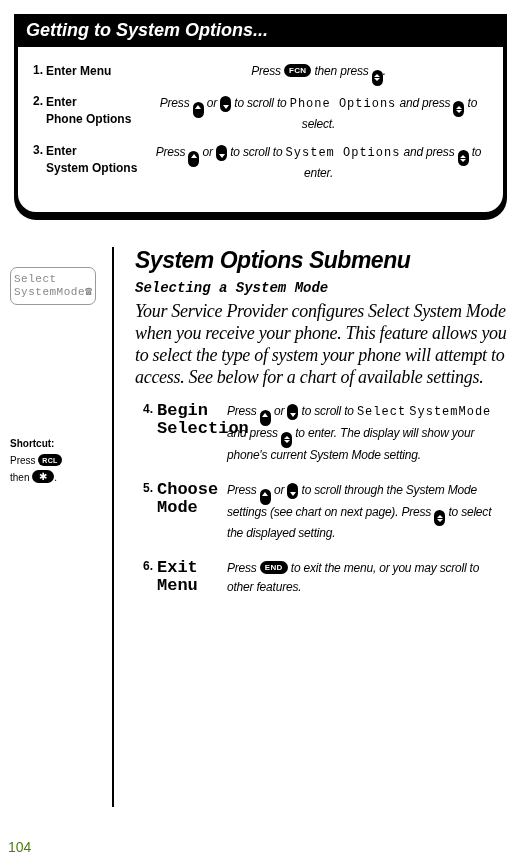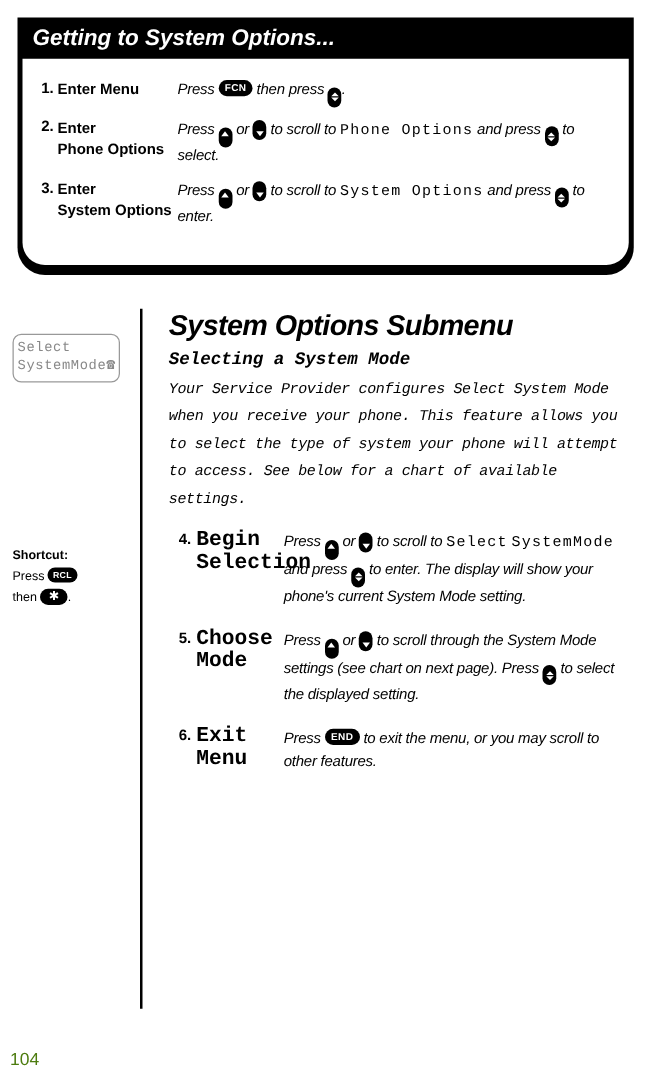--- a/index.html
+++ b/index.html
@@ -31,21 +31,21 @@
   }
   .box-body {
     background: #fff;
     border-radius: 0 0 18px 18px;
     margin: 0 4px 0 4px;
     padding: 10px 8px 20px 8px;
   }
   .step-row { display: flex; align-items: flex-start; margin-top: 6px; margin-bottom: 10px; }
   .step-num { width: 20px; text-align: right; font-weight: bold; font-size: 12px; padding-right: 3px; font-family: Verdana, Arial, sans-serif;}
   .step-label { width: 96px; font-weight: bold; font-size: 12px; line-height: 17px; font-family: Verdana, Arial, sans-serif;}
-  .step-desc { flex: 1; font-size: 12px; line-height: 17px; font-family: Arial, sans-serif; font-style: italic; font-weight: 400; letter-spacing: -0.2px;}
+  .step-desc { flex: 1; font-size: 12px; line-height: 17px; font-family: Arial, sans-serif; font-style: italic; font-weight: 400; letter-spacing: -0.2px; text-align: center;}
   .menu-font { font-family: "Courier New", monospace; letter-spacing: 1px; font-style: normal; font-weight: 500; }
 
   .pill-btn {
     display: inline-flex;
     vertical-align: middle;
     align-items: center;
     justify-content: center;
     background: #000;
     color: #fff;
     border-radius: 999px;
@@ -128,23 +128,23 @@
     letter-spacing: -0.5px;
   }
   .subheading {
     font-family: Liberation Mono, monospace;
     font-weight: bold;
     font-size: 14px;
     font-style: italic;
     margin-bottom: 4px;
   }
   .body-text {
-    font-family: Liberation Mono, monospace;
-    font-style: italic;
-    font-size: 12px;
+    font-family: Liberation Serif, serif;
+    font-style: italic;
+    font-size: 18px;
     line-height: 22px;
     margin-bottom: 14px;
     letter-spacing: -0.3px;
   }
   .lcd {
     border: 1px solid #999;
     border-radius: 7px;
     width: 86px;
     padding: 5px 3px;
     font-family: "Courier New", monospace;

